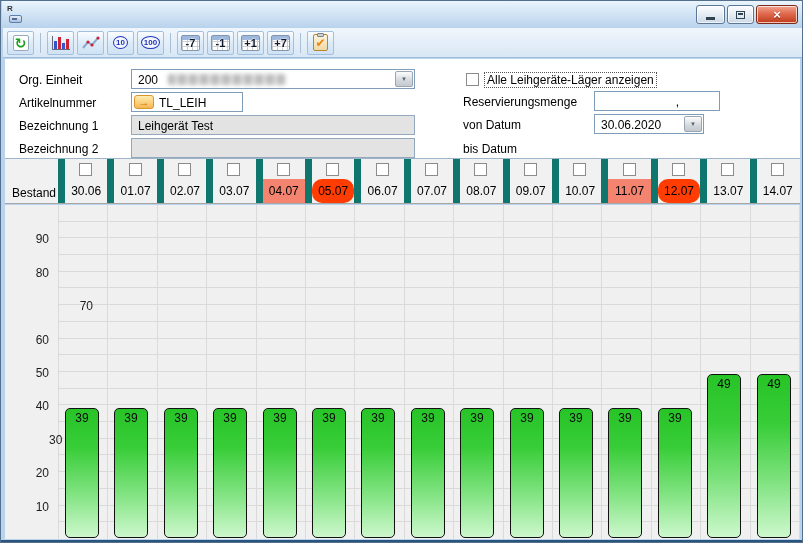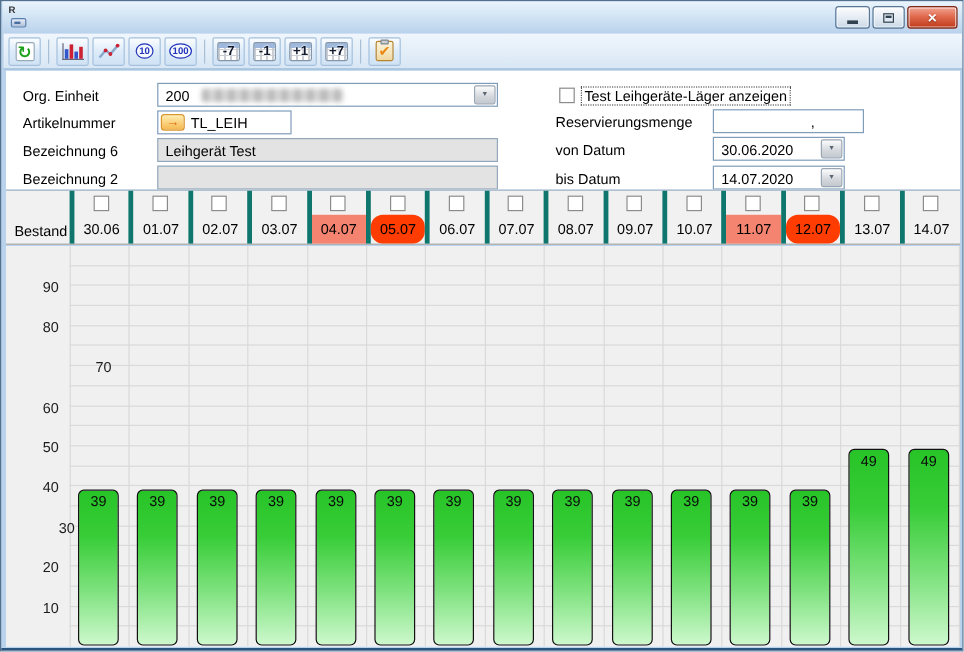--- a/index.html
+++ b/index.html
@@ -68,21 +68,21 @@
     background:linear-gradient(#ffedb0,#f6b851);color:#d8700d;font-weight:bold;font-size:11px;line-height:12px;text-align:center;cursor:default;}
   .cbox{display:inline-block;width:13px;height:13px;border:1px solid #8b8b8b;background:#fff;vertical-align:middle;cursor:default;}
   .focus-dotted{border:1px dotted #555;padding:0 2px;}
   .val-right{position:absolute;right:40px;top:3px;font-size:12px;}
 
   
   .grid-header{position:absolute;left:4px;top:157px;width:795px;height:46px;background:#f1f1f1;
     border-top:1px solid #9db4c9;border-bottom:1px solid #a6a6a6;}
   .bestand-cell{position:absolute;left:0;top:0;bottom:0;width:53px;margin-top:47px;}
   .bestand-cell span{position:absolute;left:7px;bottom:6px;font-size:12px;color:#000;}
-  .hcol{position:absolute;top:0;bottom:0;border-left:4px solid #0f766e;}
+  .hcol{position:absolute;top:0;bottom:0;border-left:7px solid #0f766e;}
   .hcb{position:absolute;top:4px;left:50%;margin-left:-7px;width:13px;height:13px;border:1px solid #8b8b8b;background:#fff;cursor:default;}
   .hdate{position:absolute;left:0;right:0;bottom:0;height:24px;line-height:24px;text-align:center;font-size:12px;color:#000;}
   .wk-saturday .hdate{background:#f4836f;}
   .wk-sunday .hdate{background:#ff3c02;border-radius:10px;}
 
   
   .chart{position:absolute;left:4px;top:204px;width:795px;height:334px;background:#f0f0f0;overflow:hidden;}
   .hgrid{position:absolute;left:53px;right:0;height:1px;background:#dadada;}
   .vgrid{position:absolute;top:0;bottom:0;width:1px;background:#dadada;}
   .ylab{position:absolute;left:0;width:44px;text-align:right;font-size:12px;color:#1c1c1c;}
@@ -180,53 +180,47 @@
           <span>▼</span>
         </span>
     </div>
 
     <span class="flabel" style="left:14px;top:37px;">Artikelnummer</span>
     <div class="field" style="left:126px;top:33px;width:112px;">
       <span class="goto"><span>→</span></span>
       <span class="val" style="left:27px;">TL_LEIH</span>
     </div>
 
-    <span class="flabel" style="left:14px;top:60px;">Bezeichnung 6</span>
+    <span class="flabel" style="left:14px;top:60px;">Bezeichnung 1</span>
     <div class="field readonly" style="left:126px;top:56px;width:284px;">
       <span class="val">Leihgerät Test</span>
     </div>
 
     <span class="flabel" style="left:14px;top:83px;">Bezeichnung 2</span>
     <div class="field readonly" style="left:126px;top:79px;width:284px;">
       <span class="val"></span>
     </div>
 
     <span class="cbox" style="position:absolute;left:461px;top:14px;"></span>
-    <span class="flabel focus-dotted" style="left:479px;top:13px;">Test Leihgeräte-Läger anzeigen</span>
+    <span class="flabel focus-dotted" style="left:479px;top:13px;">Alle Leihgeräte-Läger anzeigen</span>
 
     <span class="flabel" style="left:458px;top:36px;">Reservierungsmenge</span>
     <div class="field" style="left:589px;top:32px;width:126px;">
       <span class="val-right">,</span>
     </div>
 
     <span class="flabel" style="left:458px;top:59px;">von Datum</span>
     <div class="field" style="left:589px;top:55px;width:110px;">
       <span class="val">30.06.2020</span>
       <span class="dd">
           <span>▼</span>
         </span>
     </div>
 
     <span class="flabel" style="left:458px;top:83px;">bis Datum</span>
-    <div class="field" style="left:589px;top:79px;width:110px;">
-      <span class="val">14.07.2020</span>
-      <span class="dd">
-          <span>▼</span>
-        </span>
-    </div>
   </div>
 
   <div class="grid-header">
     <div class="bestand-cell">
       <span>Bestand</span>
     </div>
     <div id="grid-cols">
         <div class="hcol" style="left: 53px; width: 49.4px;">
           <span class="hcb"></span>
           <div class="hdate">30.06</div>

